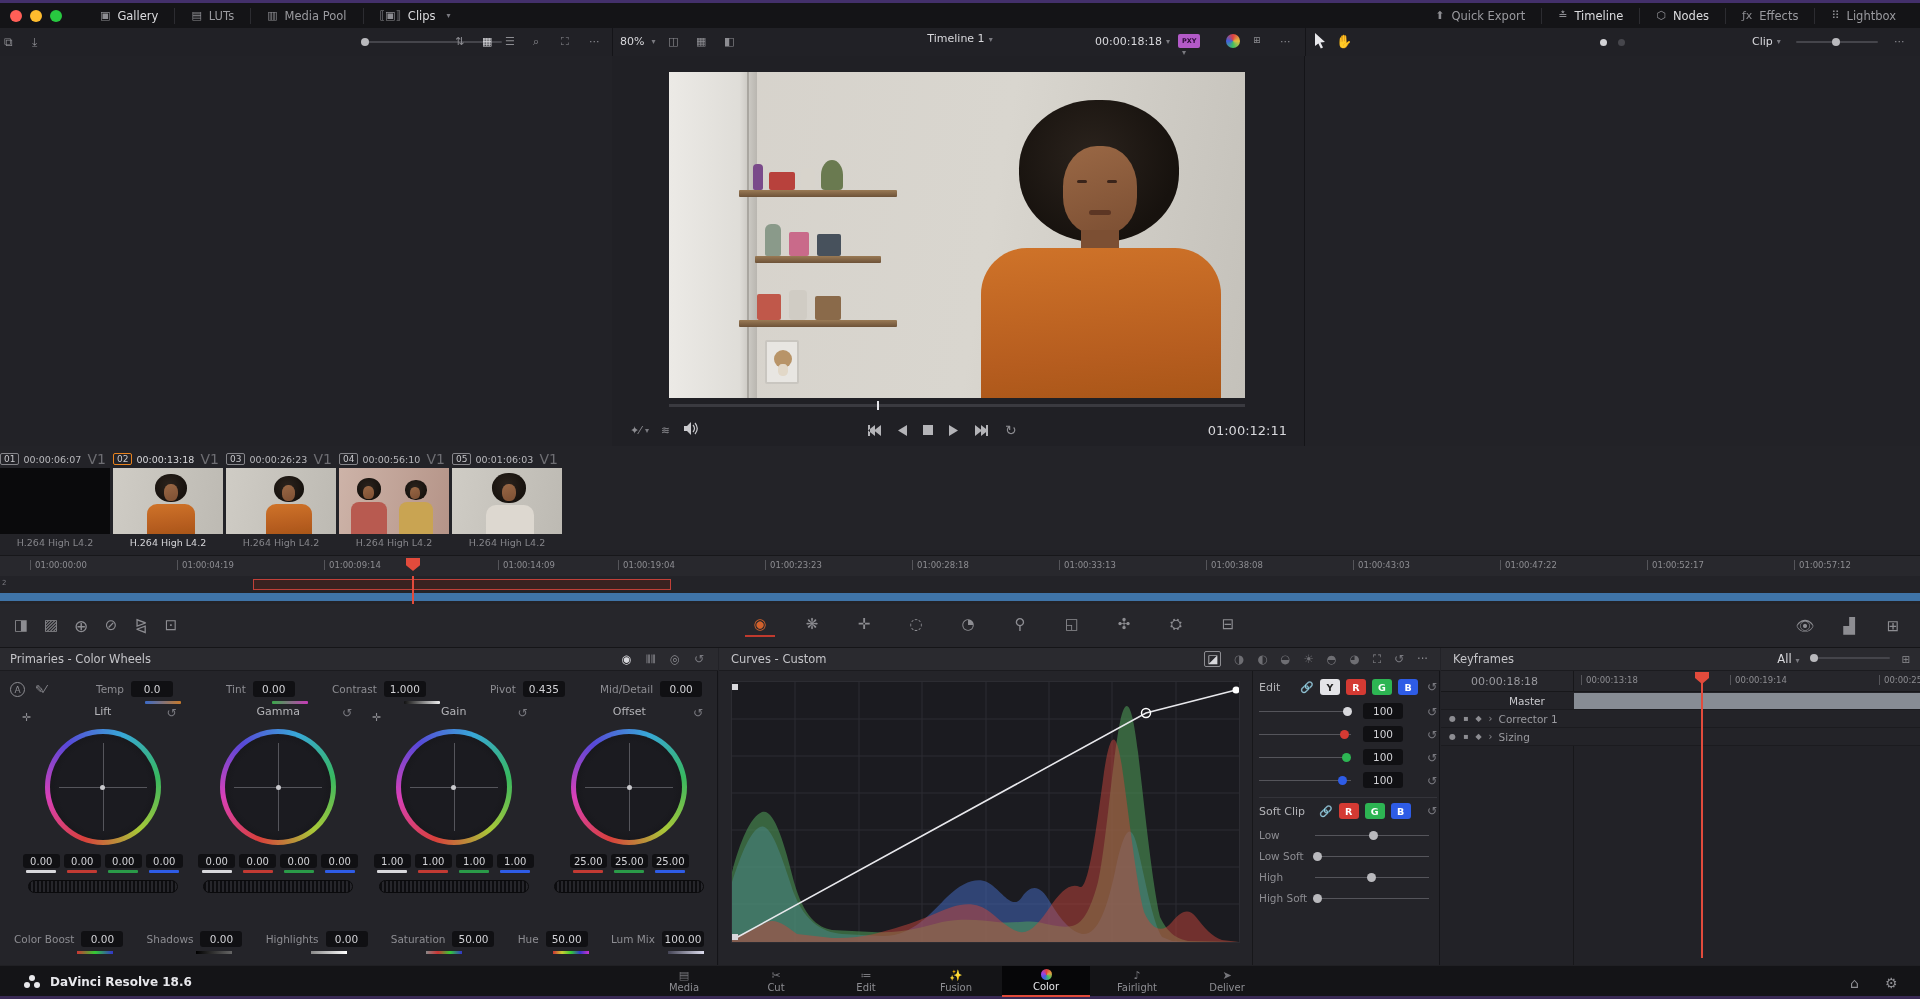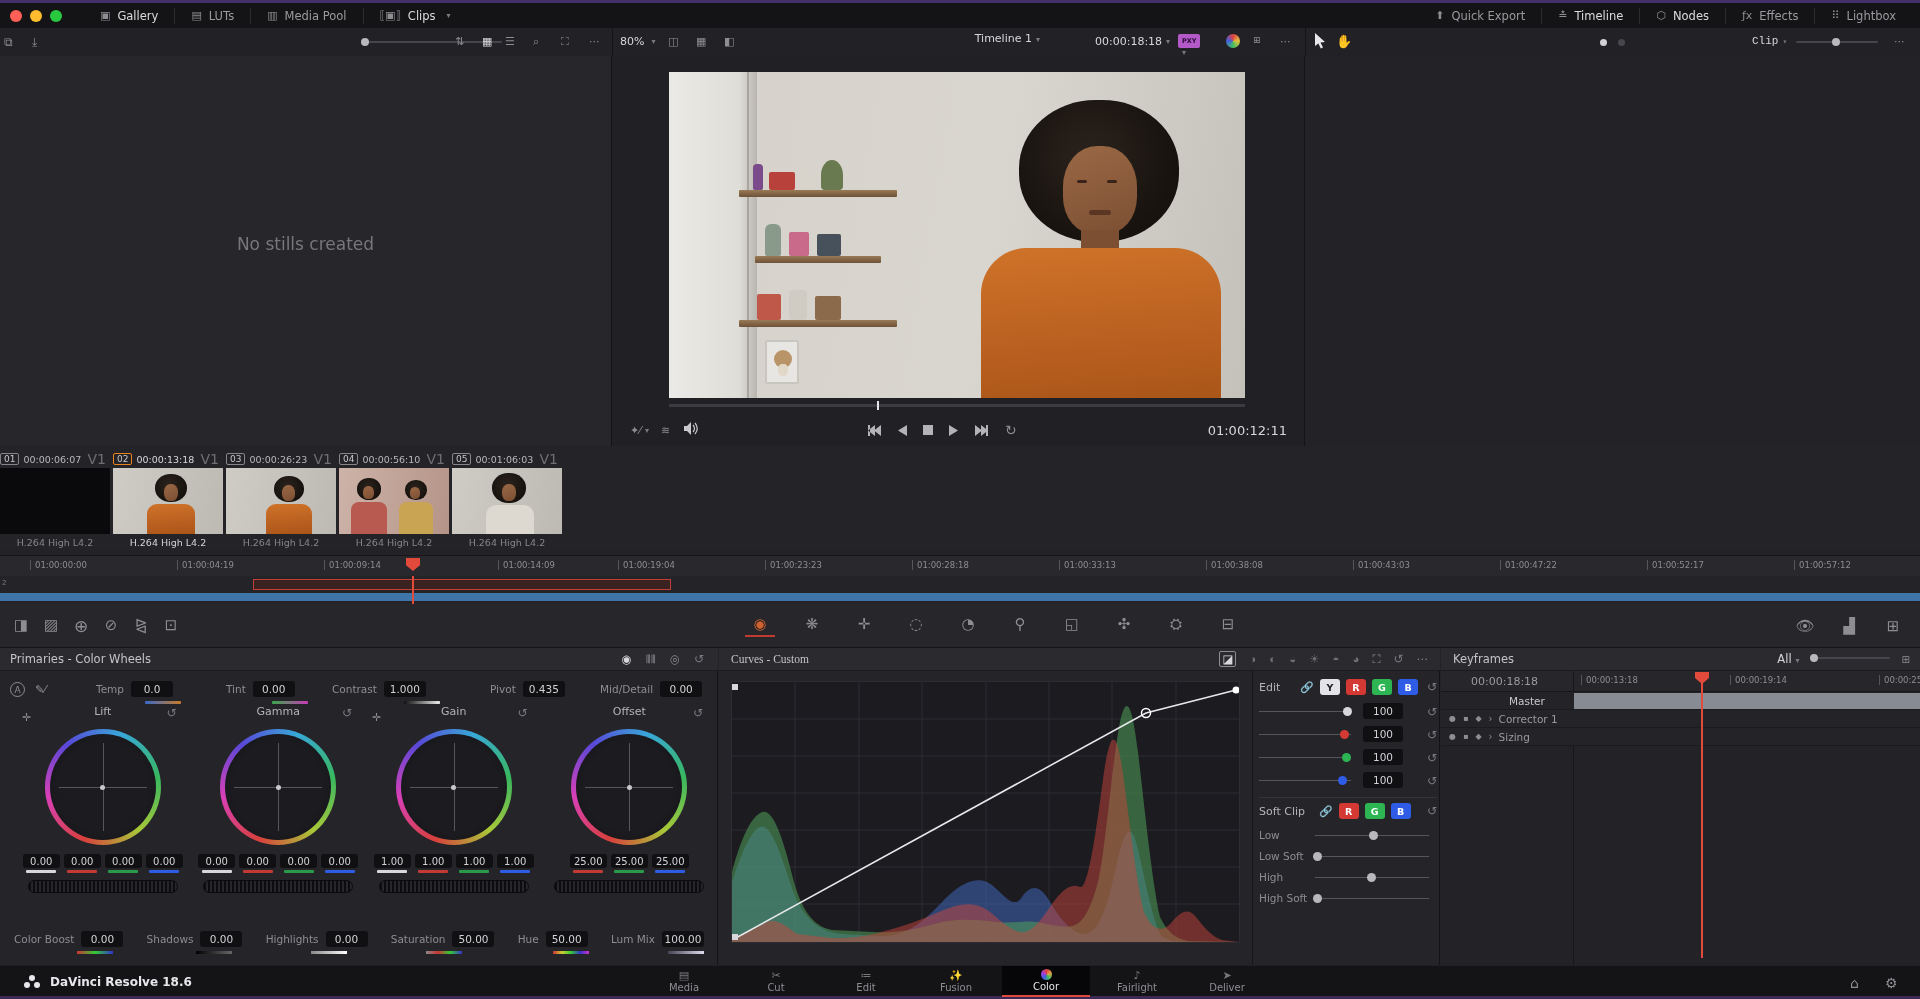--- a/index.html
+++ b/index.html
@@ -198,21 +198,21 @@
     <span class="abs icon" style="left:589px;top:7px;">···</span>
     <div class="sep-v" style="left:612px;top:0;height:28px;"></div>
 
     <div class="abs" style="left:620px;top:7px;display:flex;align-items:center;gap:3px;">
       <span class="bright">80%</span>
         <span class="chev">▾</span>
     </div>
     <span class="abs icon" style="left:668px;top:7px;">◫</span>
     <span class="abs icon" style="left:696px;top:7px;">▦</span>
     <span class="abs icon" style="left:724px;top:7px;">◧</span>
-    <div class="abs" style="left:880px;top:4px;width:160px;text-align:right;">
+    <div class="abs" style="left:880px;top:4px;width:160px;text-align:center;">
       <span class="bright">Timeline 1</span><span class="chev">▾</span>
     </div>
     <div class="abs" style="left:1095px;top:7px;display:flex;align-items:center;">
       <span class="bright" style="font-size:11px;">00:00:18:18</span>
         <span class="chev">▾</span>
     </div>
     <div class="abs" style="left:1178px;top:6px;display:flex;flex-direction:column;">
       <span style="background:#b35ac8;color:#2a0a35;font-size:6.5px;font-weight:bold;border-radius:2px;padding:3px 4px;">PXY</span>
       <span class="chev">▾</span>
     </div>
@@ -222,35 +222,32 @@
     <div class="sep-v" style="left:1305px;top:0;height:28px;"></div>
 
     <span class="abs" style="left:1314px;top:5px;">
       <svg width="14" height="16" viewBox="0 0 14 16">
           <path d="M1,0 L11,9 L6.5,9.6 L9,14.5 L6.8,15.5 L4.4,10.5 L1,13 Z" fill="#e8e8ec"></path>
         </svg>
     </span>
     <span class="abs icon" style="left:1336px;top:6px;font-size:13px;">✋</span>
     <span class="abs" style="left:1600px;top:11px;width:7px;height:7px;border-radius:50%;background:#d2d2d6;"></span>
     <span class="abs" style="left:1618px;top:11px;width:7px;height:7px;border-radius:50%;background:#46464c;"></span>
-    <div class="abs" style="left:1752px;top:7px;display:flex;align-items:center;font-family:Liberation Mono, monospace;">
+    <div class="abs" style="left:1752px;top:7px;display:flex;align-items:center;">
       <span class="bright">Clip</span>
         <span class="chev">▾</span>
     </div>
     <div class="abs" style="left:1796px;top:13px;width:82px;">
         <div class="slider-line">
           <div class="slider-dot" style="left:36px;"></div>
         </div>
       </div>
     <span class="abs icon" style="left:1894px;top:7px;">···</span>
   </div>
 
-  <div class="gallery">
-    <div class="empty">No stills created</div>
-  </div>
 
   <div class="viewer">
     <div class="video">
       <div class="door"></div>
 
       <div class="shelf" style="left:70px;top:118px;width:158px;"></div>
       <div class="shelf" style="left:86px;top:184px;width:126px;"></div>
       <div class="shelf" style="left:70px;top:248px;width:158px;"></div>
       <div class="sitem" style="left:84px;top:92px;width:10px;height:26px;background:#7a4a8a;border-radius:4px 4px 2px 2px;"></div>
       <div class="sitem" style="left:100px;top:100px;width:26px;height:18px;background:#b8413c;"></div>
@@ -584,21 +581,21 @@
         </div>
     </div>
     <div class="abs" style="left:77px;top:280px;width:36px;height:3px;background:linear-gradient(90deg,#c33,#3c3,#33c);"></div>
     <div class="abs" style="left:196px;top:280px;width:36px;height:3px;background:linear-gradient(90deg,#000,#666);"></div>
     <div class="abs" style="left:311px;top:280px;width:36px;height:3px;background:linear-gradient(90deg,#888,#fff);"></div>
     <div class="abs" style="left:426px;top:280px;width:36px;height:3px;background:linear-gradient(90deg,#888,#c33,#3c3,#33c);"></div>
     <div class="abs" style="left:553px;top:280px;width:36px;height:3px;background:linear-gradient(90deg,#c33,#cc3,#3c3,#33c,#c3c);"></div>
     <div class="abs" style="left:668px;top:280px;width:36px;height:3px;background:linear-gradient(90deg,#445,#dde);"></div>
   </div>
 
-  <div class="lpanel-hdr" style="left:719px;width:721px;padding-left:12px;font-family:Liberation Serif, serif;">
+  <div class="lpanel-hdr" style="left:719px;width:721px;padding-left:12px;">
     <span>Curves - Custom</span>
     <div style="margin-left:auto;display:flex;gap:13px;padding-right:12px;align-items:center;">
       <span class="icon bright" style="border:1px solid #8d8d92;border-radius:2px;padding:0 2px;">◪</span>
       <span class="icon dim">◑</span>
       <span class="icon dim">◐</span>
       <span class="icon dim">◒</span>
       <span class="icon dim">☀</span>
       <span class="icon dim">◓</span>
       <span class="icon dim">◕</span>
       <span class="icon">⛶</span>

